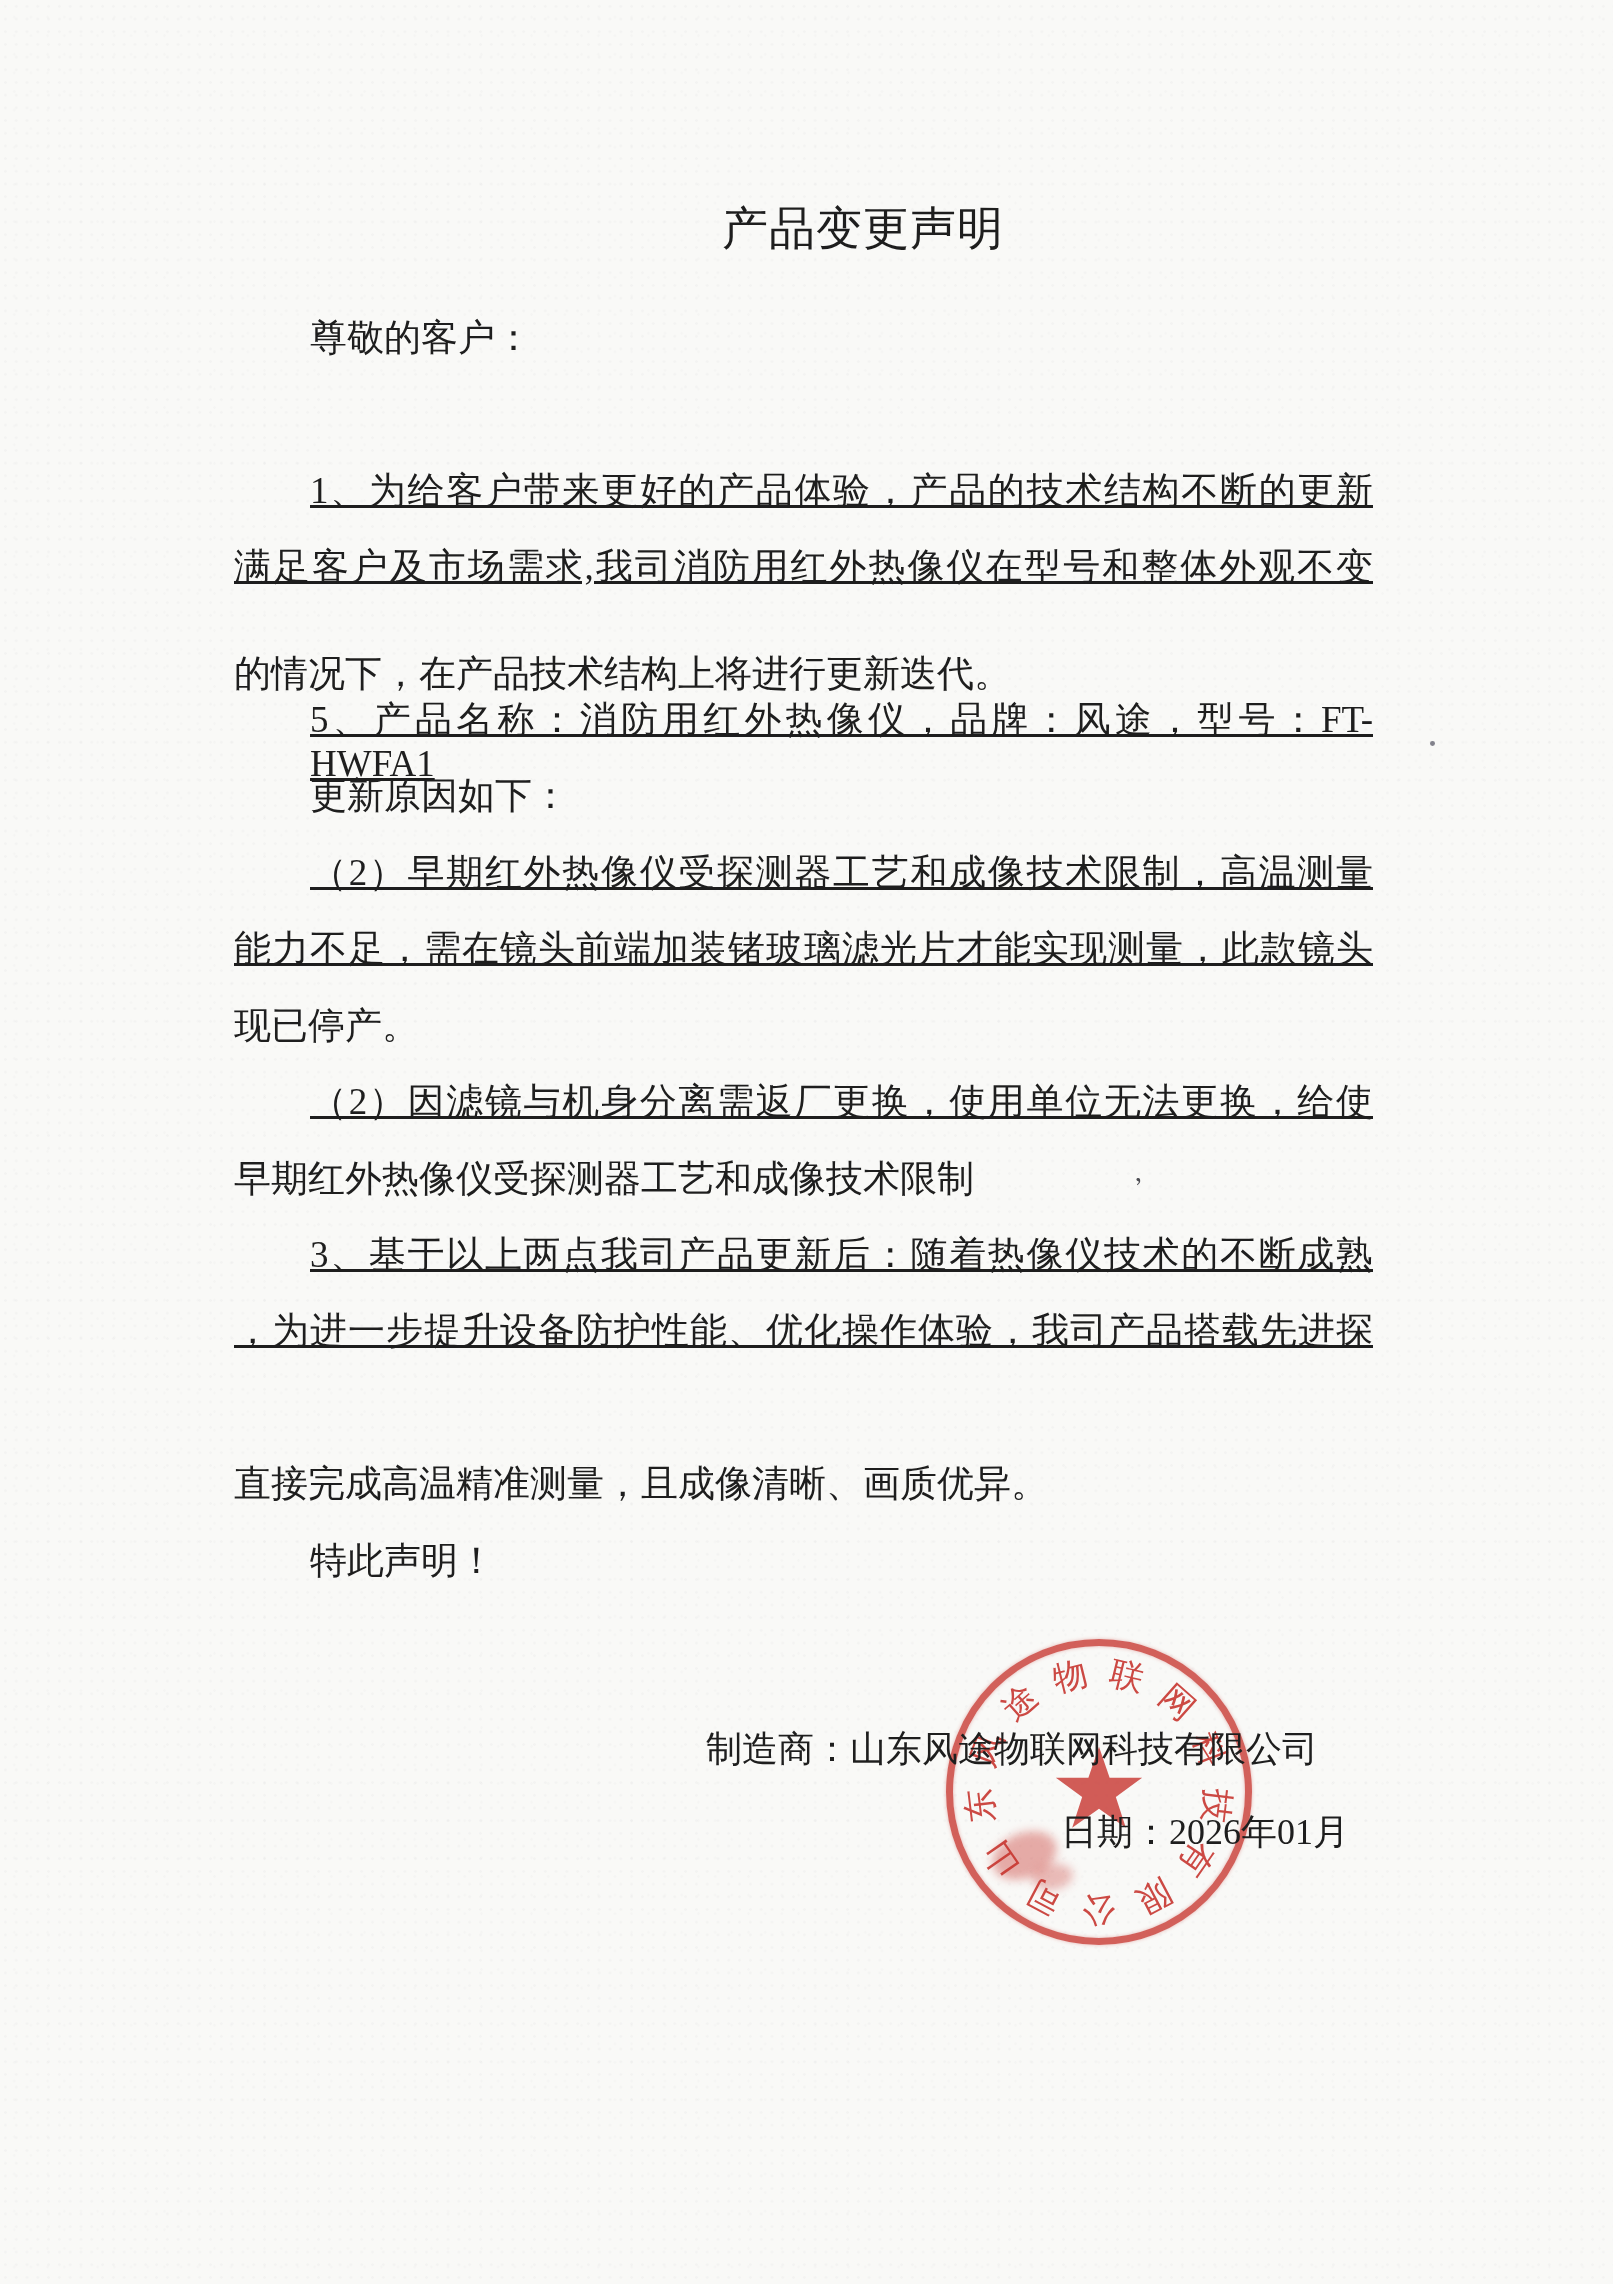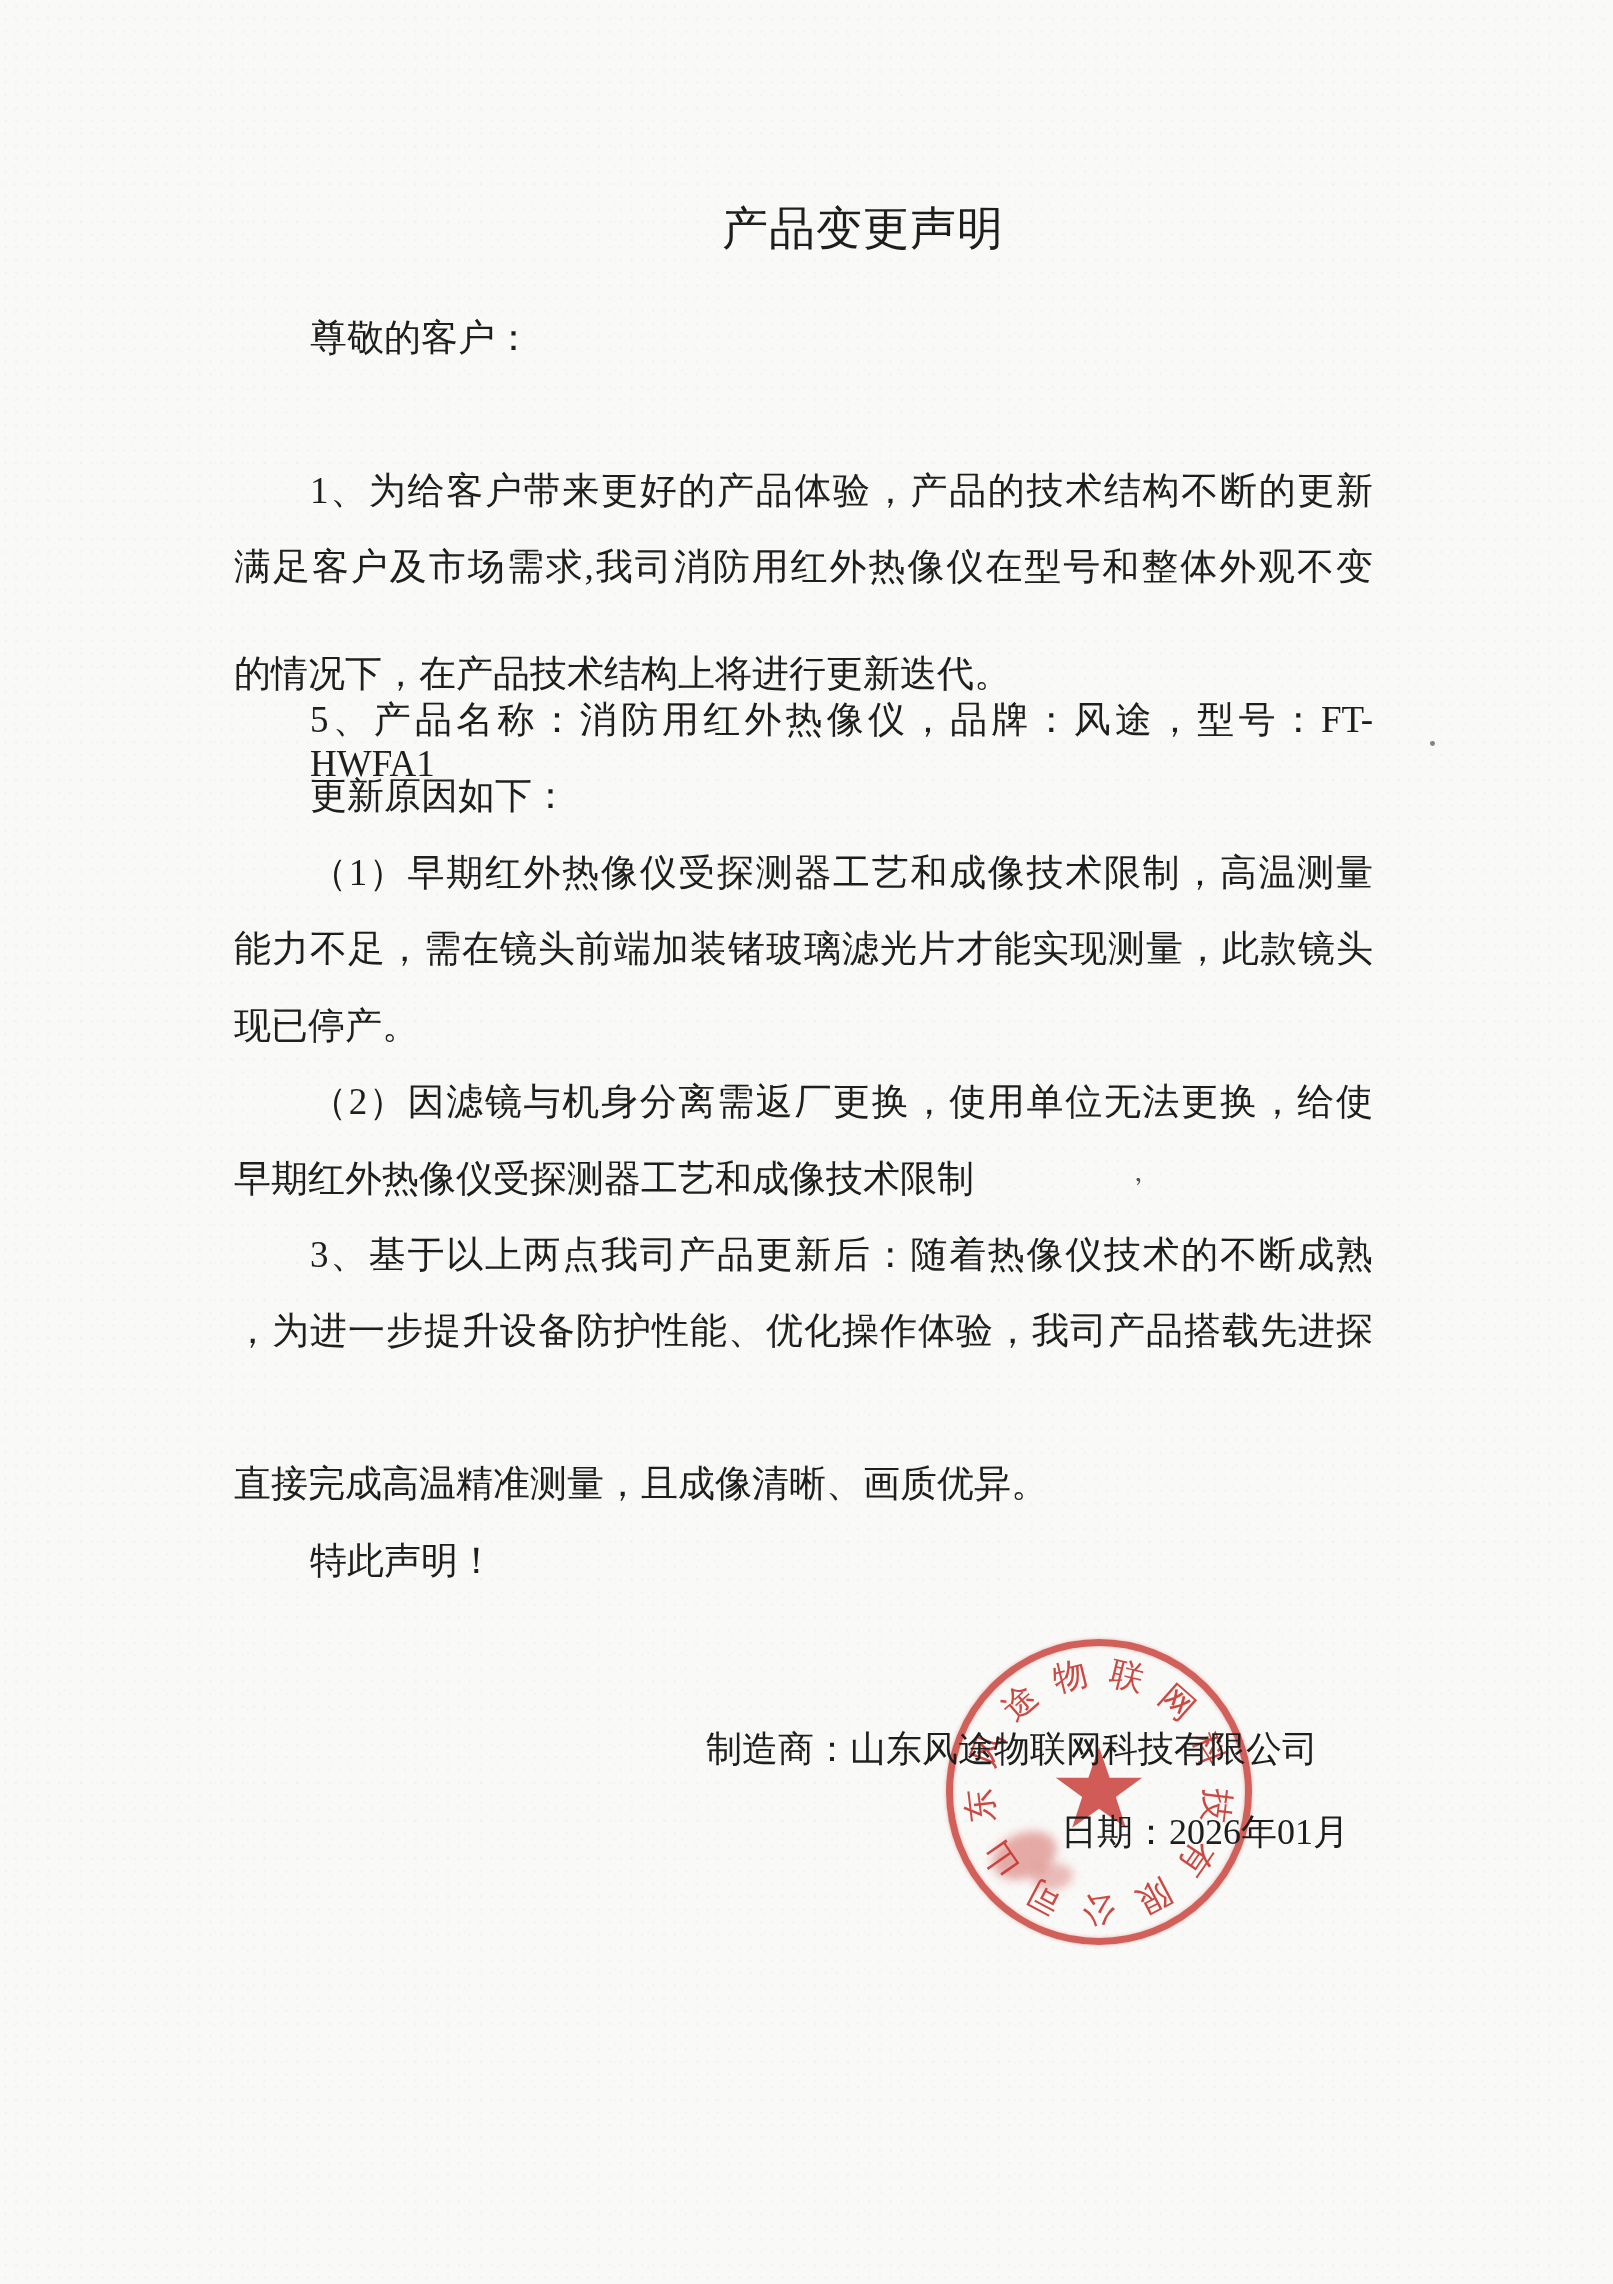--- a/index.html
+++ b/index.html
@@ -20,21 +20,21 @@
     position:absolute;left:714px;top:190px;margin:8px;
     font-size:46px;font-weight:normal;letter-spacing:1px;white-space:nowrap;
     z-index:3;
   }
   .line{
     position:absolute;left:234px;width:1139px;
     font-size:37px;line-height:1.18;
     box-sizing:border-box;white-space:nowrap;
     z-index:3;
   }
-  .line.j{text-align:justify;text-align-last:justify;white-space:normal;}
+  .line.j{text-align:justify;text-align-last:justify;white-space:normal;text-decoration:underline;}
   .i2{padding-left:76px;}
   .i4{padding-left:155px;}
   .manufacturer,.dateline{
     position:absolute;font-size:36px;line-height:1.1;white-space:nowrap;z-index:3;
   }
   .manufacturer{left:706px;top:1730px;}
   .dateline{left:1061px;top:1813px;}
 
   
   .stamp{position:absolute;left:946px;top:1639px;width:306px;height:306px;z-index:2;}
@@ -72,21 +72,21 @@
 <div class="page">
 
   <h1 class="title">产品变更声明</h1>
 
   <div class="line i2" style="top:316px">尊敬的客户：</div>
   <div class="line i2 j" style="top:469px">1、为给客户带来更好的产品体验，产品的技术结构不断的更新</div>
   <div class="line j" style="top:545px">满足客户及市场需求,我司消防用红外热像仪在型号和整体外观不变</div>
   <div class="line" style="top:652px">的情况下，在产品技术结构上将进行更新迭代。</div>
   <div class="line i2 j" style="top:698px">5、产品名称：消防用红外热像仪，品牌：风途，型号：FT-HWFA1</div>
   <div class="line i2" style="top:774px">更新原因如下：</div>
-  <div class="line i2 j" style="top:851px">（1）早期红外热像仪受探测器工艺和成像技术限制，高温测量</div>
+  <div class="line i2 j" style="top:851px">（2）早期红外热像仪受探测器工艺和成像技术限制，高温测量</div>
   <div class="line j" style="top:927px">能力不足，需在镜头前端加装锗玻璃滤光片才能实现测量，此款镜头</div>
   <div class="line" style="top:1004px">现已停产。</div>
   <div class="line i2 j" style="top:1080px">（2）因滤镜与机身分离需返厂更换，使用单位无法更换，给使</div>
   <div class="line" style="top:1157px">早期红外热像仪受探测器工艺和成像技术限制</div>
   <div class="line i2 j" style="top:1233px">3、基于以上两点我司产品更新后：随着热像仪技术的不断成熟</div>
   <div class="line j" style="top:1309px">，为进一步提升设备防护性能、优化操作体验，我司产品搭载先进探</div>
   <div class="line" style="top:1462px">直接完成高温精准测量，且成像清晰、画质优异。</div>
   <div class="line i2" style="top:1539px">特此声明！</div>
 
   <div class="stamp">

